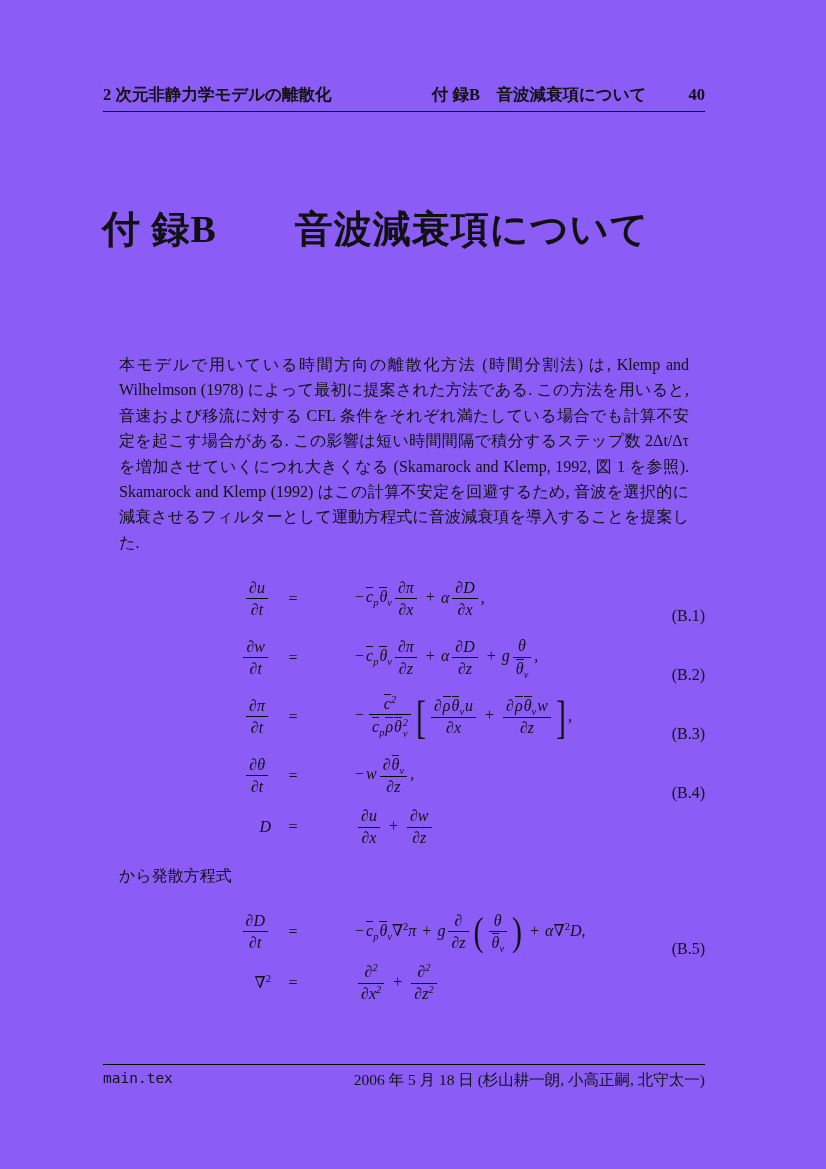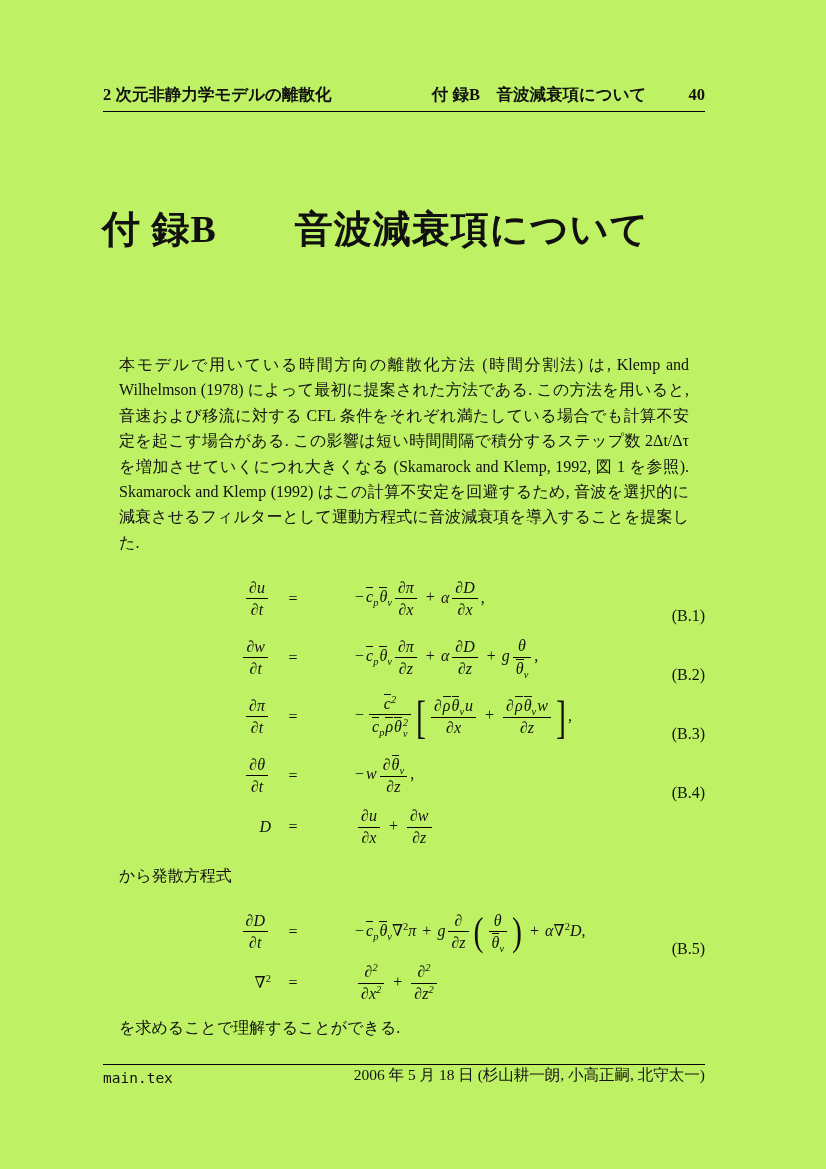--- a/index.html
+++ b/index.html
@@ -1,19 +1,19 @@
 <!DOCTYPE html>
 <html><head>
 <meta charset="utf-8">
 <style>
   html,body{margin:0;padding:0;background:#e8e8e8;}
   .page{
     position:relative;
     width:826px;height:1169px;
-    background:#bef264;
+    background:#8b5cf6;
     margin:0 auto;
     font-family:"Liberation Serif","DejaVu Serif",serif;
     color:#111;
     overflow:hidden;
   }
   
   .header{
     position:absolute;top:84px;left:103px;width:602px;
     display:flex;justify-content:space-between;align-items:baseline;
     font-weight:bold;font-size:16.5px;
@@ -60,22 +60,22 @@
   .ss{display:inline-flex;flex-direction:column;align-items:flex-start;
       vertical-align:middle;font-size:10px;line-height:1.15;margin-left:1px;font-style:italic;}
   .ss .s2{display:block;}
   .bigd{
     display:inline-block;font-size:30px;line-height:0.9;
     vertical-align:middle;margin:0 2px;transform-origin:50% 50%;font-style:normal;
   }
   
   .footer{
     position:absolute;top:1064px;left:103px;width:602px;
-    border-top:1.6px solid #000;
-    display:flex;justify-content:space-between;align-items:flex-end;
+    border-top:1.6px solid #000;padding-top:5px;
+    display:flex;justify-content:space-between;align-items:flex-start;
     font-size:15.5px;
   }
   .footer .mono{font-family:"DejaVu Sans Mono","Liberation Mono",monospace;font-size:14.5px;}
 </style>
 </head>
 <body>
 
 <div class="page">
 
   <div class="header">
@@ -197,21 +197,20 @@
               <span class="num"><span class="mi"><span>∂</span><sup>2</sup></span></span>
               <span class="den"><span class="mi"><span>∂x</span><sup>2</sup></span></span>
             </span><span class="mop">+</span><span class="mfrac">
               <span class="num"><span class="mi"><span>∂</span><sup>2</sup></span></span>
               <span class="den"><span class="mi"><span>∂z</span><sup>2</sup></span></span>
             </span></span>
           <span class="eq-label"></span>
         </span>
       </div>
 
-    <p class="after-gap">を求めることで理解することができる.</p>
   </div>
 
   <div class="footer">
     <span class="mono">main.tex</span>
     <span>2006 年 5 月 18 日 (杉山耕一朗, 小高正嗣, 北守太一)</span>
   </div>
 
 </div>
 
 </body></html>

